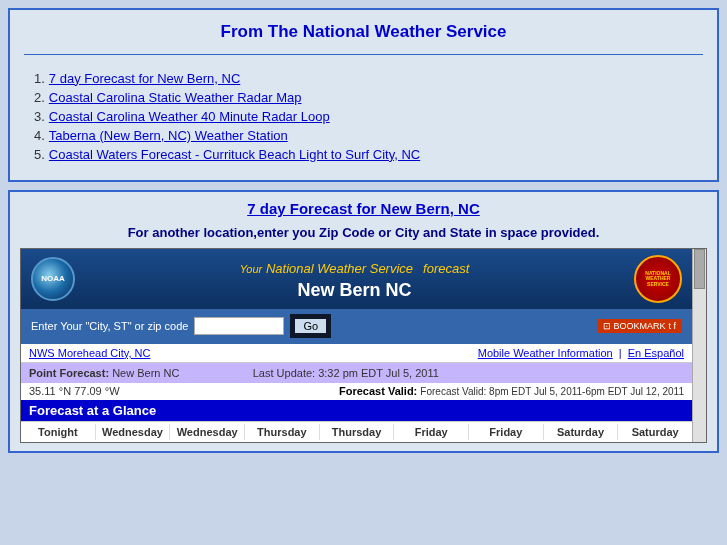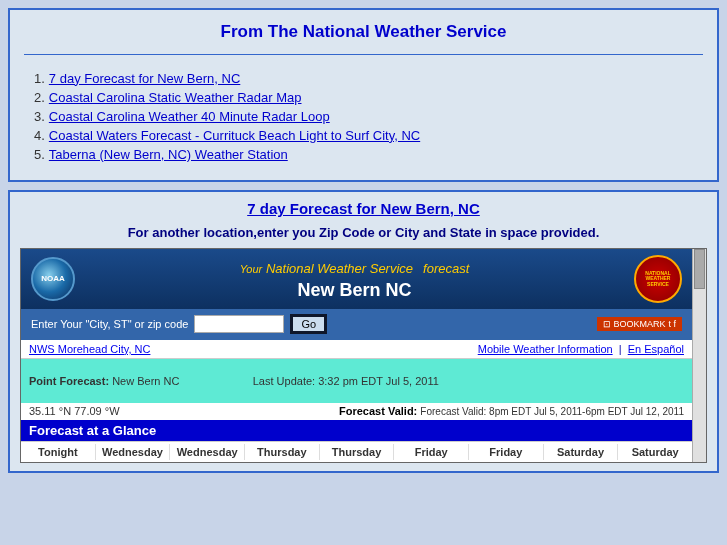--- a/index.html
+++ b/index.html
@@ -173,21 +173,21 @@
 
     .nws-search input {
       padding: 2px 4px;
       font-size: 11px;
       border: 1px solid #aaa;
       width: 100px;
     }
 
     .nws-search button {
       background: #ccddee;
-      border: 3px solid #0f172a;
+      border: 5px solid #0f172a;
       padding: 1px 8px;
       font-size: 11px;
       cursor: pointer;
     }
 
     .nws-bookmark {
       margin-left: auto;
       background: #cc3300;
       color: white;
       font-size: 9px;
@@ -204,22 +204,22 @@
       display: flex;
       justify-content: space-between;
       font-size: 11px;
       border-top: 1px solid #3366aa;
     }
 
     .nws-info-left { color: #0000aa; }
     .nws-info-right { color: #0000aa; text-align: right; }
 
     .nws-point {
-      background: #5eead4;
-      padding: 16px 8px;
+      background: #c4b5fd;
+      padding: 4px 8px;
       font-size: 11px;
       color: #333;
       border-top: 1px solid #ccc;
     }
 
     .nws-point span { font-weight: normal; }
 
     .nws-valid {
       background: white;
       padding: 2px 8px 3px 8px;
@@ -290,22 +290,22 @@
 
 <div class="top-section">
   <div class="page-title">
     <div>From The National Weather Service</div>
   </div>
   <hr class="divider">
   <ol class="nav-list">
     <li><a href="#">7 day Forecast for New Bern, NC</a></li>
     <li><a href="#">Coastal Carolina Static Weather Radar Map</a></li>
     <li><a href="#">Coastal Carolina Weather 40 Minute Radar Loop</a></li>
+    <li><a href="#">Taberna (New Bern, NC) Weather Station</a></li>
     <li><a href="#">Coastal Waters Forecast - Currituck Beach Light to Surf City, NC</a></li>
-    <li><a href="#">Taberna (New Bern, NC) Weather Station</a></li>
   </ol>
 </div>
 
 <div class="bottom-section">
   <div class="forecast-title">7 day Forecast for New Bern, NC</div>
   <div class="forecast-subtitle">For another location,enter you Zip Code or City and State in space provided.</div>
 
   <div class="nws-embed" style="position:relative;">
     <div class="nws-content">
 

